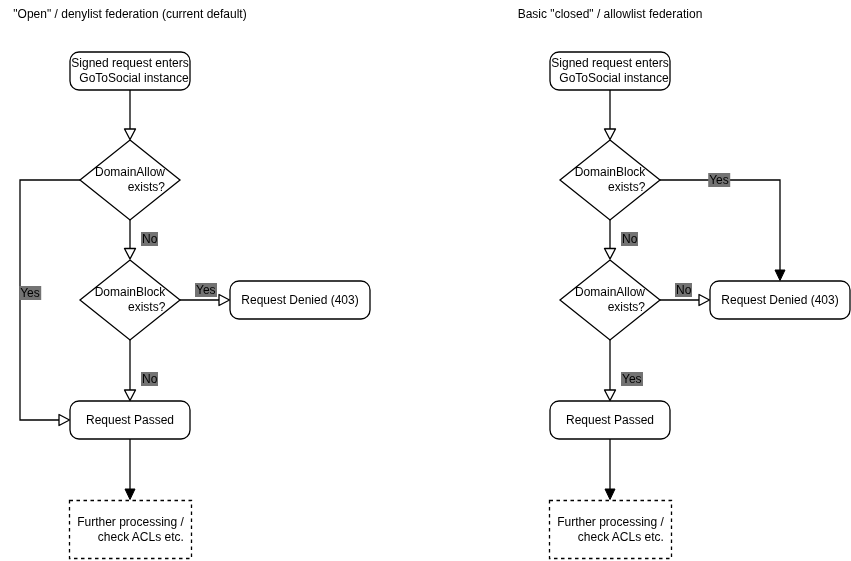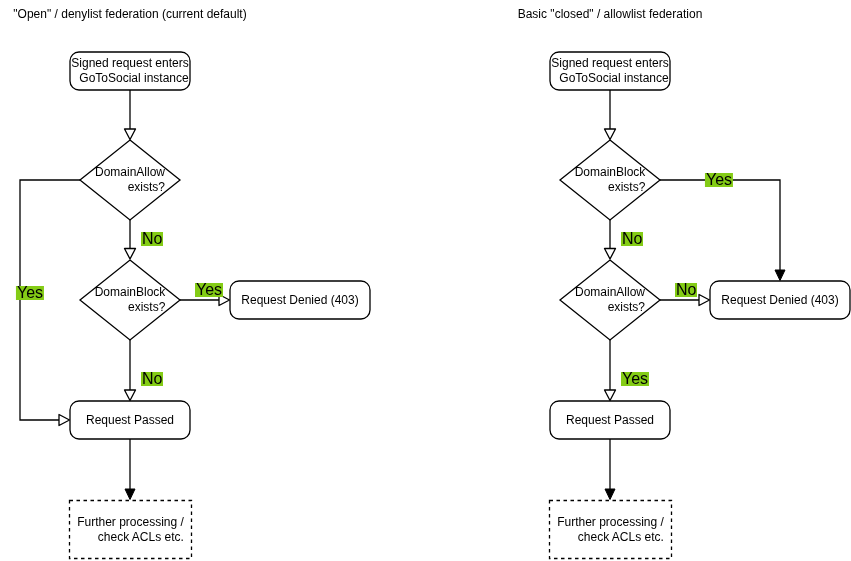--- a/index.html
+++ b/index.html
@@ -25,23 +25,23 @@
     display: flex;
     align-items: center;
     justify-content: center;
     text-align: right;
     font-size: 12px;
     line-height: 15px;
   }
   .node-label span { white-space: pre-line; }
   .edge-label {
     position: absolute;
-    font-size: 16px;
+    font-size: 12px;
     line-height: 14px;
-    background: #84cc16;
+    background: #737373;
     padding: 0 1px;
   }
   .edge-label.centered { transform: translate(-50%, -50%); }
   .shape { fill: #ffffff; stroke: #000000; stroke-width: 1.3; }
   .shape.dashed { stroke-dasharray: 3.5,3.5; }
   .edge { fill: none; stroke: #000000; stroke-width: 1.3; }
   .head-open { fill: #ffffff; stroke: #000000; stroke-width: 1.3; stroke-linejoin: round; }
   .head-filled { fill: #000000; stroke: #000000; stroke-width: 1; }
 </style>
 </head>

